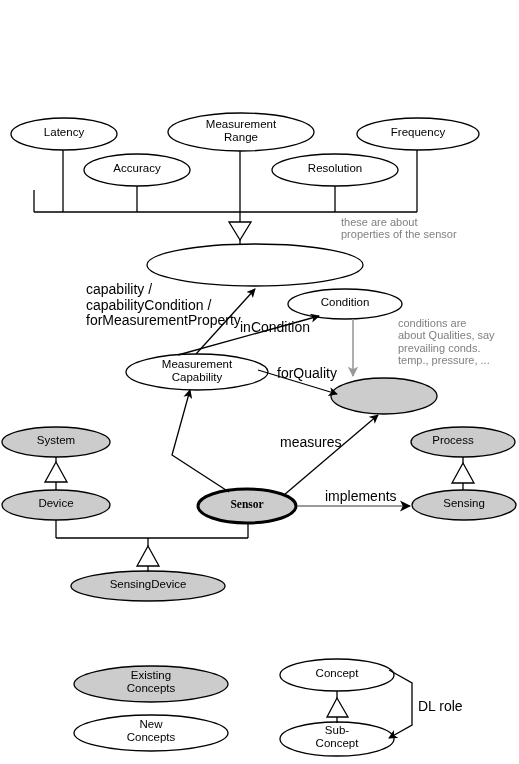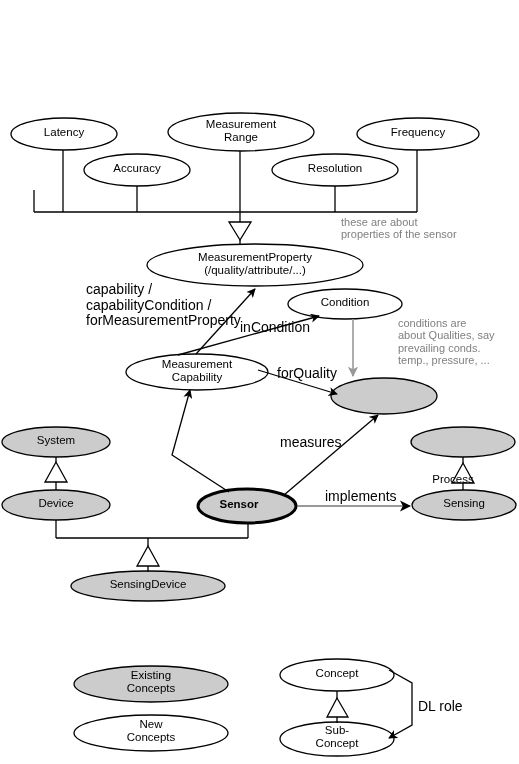--- a/index.html
+++ b/index.html
@@ -146,29 +146,27 @@
 
     <polyline points="389,670 412,683 412,725 389,738" fill="none" stroke="#000" stroke-width="1.3" marker-end="url(#arrow-solid)"></polyline>
   </svg>
 
   <div class="node-label" style="left:14px;  top:126px; width:100px;">Latency</div>
   <div class="node-label" style="left:87px;  top:162px; width:100px;">Accuracy</div>
   <div class="node-label" style="left:171px; top:118px; width:140px;">Measurement
 Range</div>
   <div class="node-label" style="left:275px; top:162px; width:120px;">Resolution</div>
   <div class="node-label" style="left:358px; top:126px; width:120px;">Frequency</div>
-  <div class="node-label" style="left:155px; top:251px; width:200px;">MeasurementProperty
-(/quality/attribute/...)</div>
   <div class="node-label" style="left:290px; top:296px; width:110px;">Condition</div>
   <div class="node-label" style="left:137px; top:358px; width:120px;">Measurement
 Capability</div>
   <div class="node-label" style="left:6px;   top:434px; width:100px;">System</div>
   <div class="node-label" style="left:6px;   top:497px; width:100px;">Device</div>
-  <div class="node-label bold" style="left:189px; top:498px; width:100px;">Sensor</div>
-  <div class="node-label" style="left:413px; top:434px; width:80px;margin-top:39px;">Process</div>
+  <div class="node-label bold" style="left:197px; top:498px; width:100px;font-family:Liberation Serif, serif;">Sensor</div>
+  <div class="node-label" style="left:413px; top:434px; width:80px;">Process</div>
   <div class="node-label" style="left:414px; top:497px; width:100px;">Sensing</div>
   <div class="node-label" style="left:88px;  top:578px; width:120px;">SensingDevice</div>
 
   <div class="edge-label" style="left:86px;  top:282px; width:180px;">capability /
 capabilityCondition /
 forMeasurementProperty</div>
   <div class="edge-label" style="left:240px; top:320px; width:110px;">inCondition</div>
   <div class="edge-label" style="left:277px; top:366px; width:90px;">forQuality</div>
   <div class="edge-label" style="left:280px; top:435px; width:90px;">measures</div>
   <div class="edge-label" style="left:325px; top:489px; width:90px;">implements</div>

